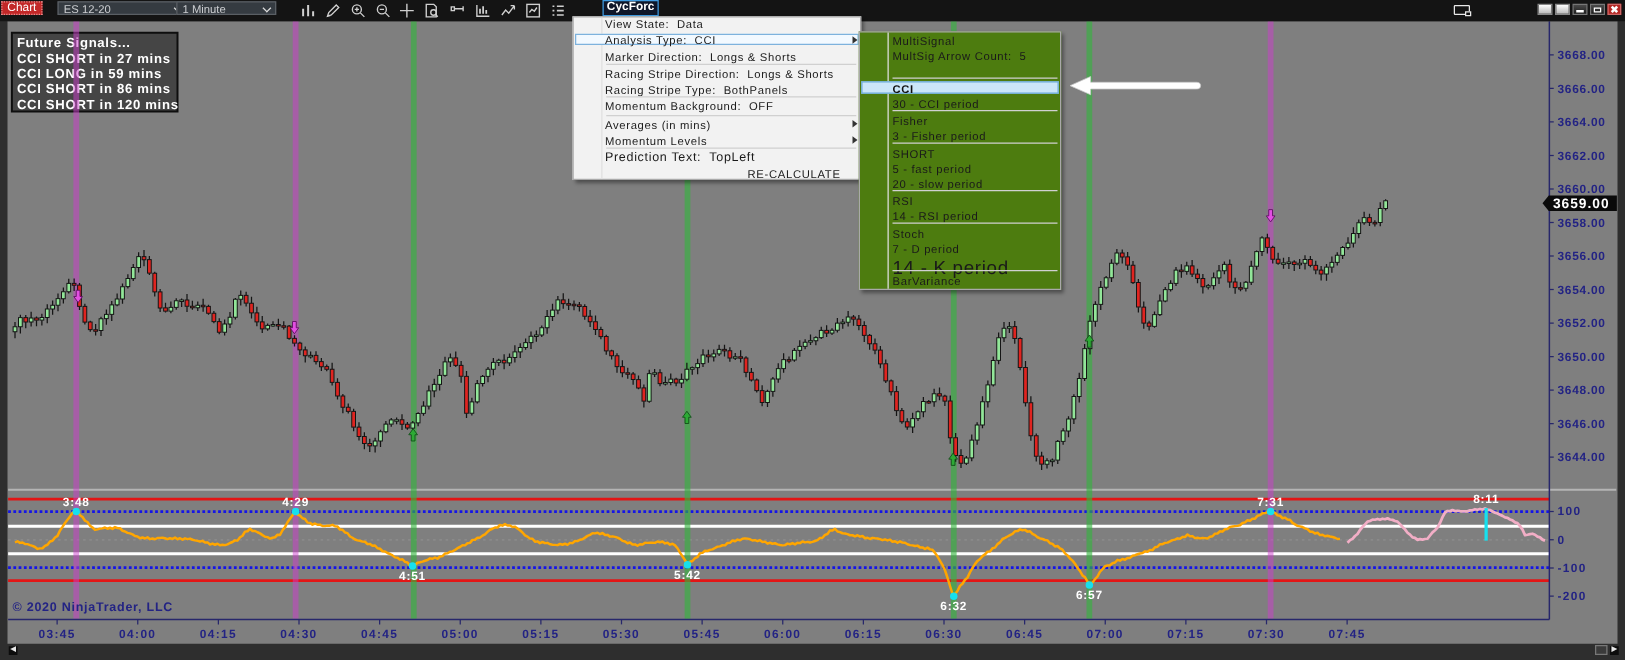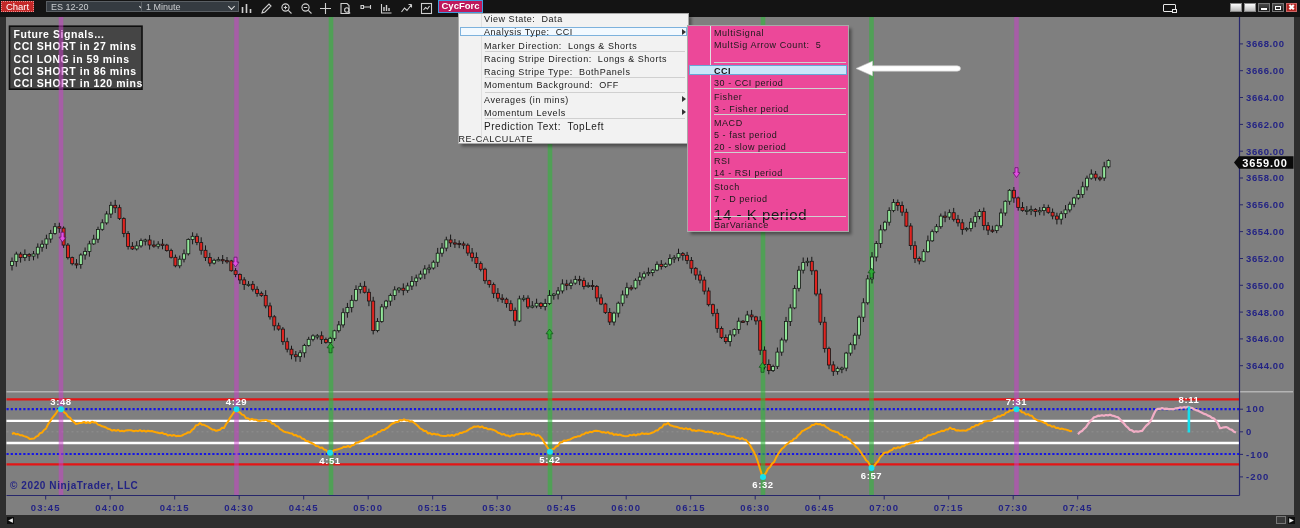--- a/index.html
+++ b/index.html
@@ -386,21 +386,21 @@
       <text x="1013.2" y="510.5" text-anchor="middle" font-size="9.5" font-weight="bold" letter-spacing="1.1" fill="#232384">07:30</text>
       <line x1="1077.7" y1="495.5" x2="1077.7" y2="499.5" stroke="#27276b" stroke-width="1"></line>
       <text x="1077.7" y="510.5" text-anchor="middle" font-size="9.5" font-weight="bold" letter-spacing="1.1" fill="#232384">07:45</text>
       <text x="10" y="488.5" font-size="10" font-weight="bold" letter-spacing="0.6" fill="#232384">© 2020 NinjaTrader, LLC</text>
       <path d="M1234 162.5 L1239 156.3 H1293.5 V168.8 H1239 Z" fill="#0a0a0a"></path>
       <text x="1265" y="166.5" text-anchor="middle" font-size="11" font-weight="bold" letter-spacing="0.8" fill="#fff">3659.00</text>
 </svg>
 <div id="tbar"></div>
 <div style="position:absolute;left:1px;top:1px;width:33px;height:11px;background:#c22828;border:1px dotted #e89090;color:#fff;font-size:9.5px;line-height:10px;text-align:center">Chart</div>
 <div class="dd" style="left:46px;width:104px">ES 12-20<span class="chev"></span></div>
-<div class="dd" style="left:141px;width:98px">1 Minute<span class="chev"></span></div>
+<div class="dd" style="left:141px;width:80px">1 Minute<span class="chev"></span></div>
 <svg style="position:absolute;left:240px;top:2px" width="13" height="13" viewBox="0 0 13 13" fill="none" stroke="#cfcfcf" stroke-width="1.1">
       <path d="M2.5 11V5 M6.5 11V2 M10.5 11V7" stroke-width="1.6"></path>
     </svg>
     <svg style="position:absolute;left:260px;top:2px" width="13" height="13" viewBox="0 0 13 13" fill="none" stroke="#cfcfcf" stroke-width="1.1">
       <path d="M2 11 L3 8 L9 2 L11 4 L5 10 Z M2 11 L4.5 10.2"></path>
     </svg>
     <svg style="position:absolute;left:280px;top:2px" width="13" height="13" viewBox="0 0 13 13" fill="none" stroke="#cfcfcf" stroke-width="1.1">
       <circle cx="5.5" cy="5.5" r="3.6"></circle>
       <path d="M8.3 8.3 L11.5 11.5 M3.8 5.5h3.4 M5.5 3.8v3.4"></path>
     </svg>
@@ -426,21 +426,21 @@
     <svg style="position:absolute;left:400px;top:2px" width="13" height="13" viewBox="0 0 13 13" fill="none" stroke="#cfcfcf" stroke-width="1.1">
       <path d="M1.5 10 L4.5 6 L7 8.5 L11.5 2.5 M11.5 2.5v3 M11.5 2.5h-3"></path>
     </svg>
     <svg style="position:absolute;left:420px;top:2px" width="13" height="13" viewBox="0 0 13 13" fill="none" stroke="#cfcfcf" stroke-width="1.1">
       <rect x="1.5" y="1.5" width="10" height="10"></rect>
       <path d="M3.5 8 L5.5 5.5 L7.5 7 L9.5 4"></path>
     </svg>
     <svg style="position:absolute;left:440px;top:2px" width="13" height="13" viewBox="0 0 13 13" fill="none" stroke="#cfcfcf" stroke-width="1.1">
       <path d="M2 3h1.5 M2 6.5h1.5 M2 10h1.5 M5.5 3H11 M5.5 6.5H11 M5.5 10H11" stroke-width="1.3"></path>
     </svg>
-<div style="position:absolute;left:438px;top:0px;width:45px;height:12.5px;background:#be185d;border:1.4px solid #3f9be0;color:#fff;font-size:9.5px;font-weight:bold;line-height:10px;text-align:center">CycForc</div>
+<div style="position:absolute;left:482px;top:0px;width:45px;height:12.5px;background:#0f172a;border:1.4px solid #3f9be0;color:#fff;font-size:9.5px;font-weight:bold;line-height:10px;text-align:center">CycForc</div>
 
 <div style="position:absolute;left:1163px;top:4px;width:13px;height:8px;border:1.2px solid #e8e8e8;border-radius:1px">
       <div style="position:absolute;right:-2px;bottom:-2px;width:5px;height:4px;background:#0f0f0f;border:1px solid #e8e8e8"></div>
     </div>
 <div style="position:absolute;left:1230px;top:3px;width:12px;height:9px;background:linear-gradient(#fdfdfd,#b9b9b9);border:1px solid #888"></div>
 <div style="position:absolute;left:1244px;top:3px;width:12px;height:9px;background:linear-gradient(#fdfdfd,#b9b9b9);border:1px solid #888"></div>
 <div style="position:absolute;left:1258px;top:3px;width:12px;height:9px;background:linear-gradient(#4a4a4a,#1c1c1c);border:1px solid #777">
       <div style="position:absolute;left:2px;bottom:1.5px;width:6px;height:2px;background:#fff"></div>
     </div>
 <div style="position:absolute;left:1272px;top:3px;width:12px;height:9px;background:linear-gradient(#4a4a4a,#1c1c1c);border:1px solid #777">
@@ -459,36 +459,36 @@
       <div style="position:absolute;left:25.5px;top:53.0px;font-size:9px;letter-spacing:0.55px;color:#1a1a1a;white-space:nowrap">Racing Stripe Type:&nbsp; BothPanels</div>
       <div style="position:absolute;left:26px;top:63.5px;width:200px;height:1px;background:#d0d0d0"></div>
       <div style="position:absolute;left:25.5px;top:66.8px;font-size:9px;letter-spacing:0.55px;color:#1a1a1a;white-space:nowrap">Momentum Background:&nbsp; OFF</div>
       <div style="position:absolute;left:26px;top:78.5px;width:200px;height:1px;background:#d0d0d0"></div>
       <div style="position:absolute;left:25.5px;top:81.0px;font-size:9px;letter-spacing:0.55px;color:#1a1a1a;white-space:nowrap">Averages (in mins)</div>
       <div style="position:absolute;left:223px;top:82.4px;width:0;height:0;border-left:4px solid #333;border-top:3.3px solid transparent;border-bottom:3.3px solid transparent"></div>
       <div style="position:absolute;left:25.5px;top:94.0px;font-size:9px;letter-spacing:0.55px;color:#1a1a1a;white-space:nowrap">Momentum Levels</div>
       <div style="position:absolute;left:223px;top:95.4px;width:0;height:0;border-left:4px solid #333;border-top:3.3px solid transparent;border-bottom:3.3px solid transparent"></div>
       <div style="position:absolute;left:26px;top:104.7px;width:200px;height:1px;background:#d0d0d0"></div>
       <div style="position:absolute;left:25.5px;top:107.2px;font-size:10px;letter-spacing:0.55px;color:#1a1a1a;white-space:nowrap">Prediction Text:&nbsp; TopLeft</div>
-      <div style="position:absolute;left:0;top:120.1px;width:214px;text-align:left;font-size:9px;letter-spacing:0.55px;color:#1a1a1a;white-space:nowrap">RE-CALCULATE</div>
+      <div style="position:absolute;left:0;top:120.1px;width:214px;text-align:right;font-size:9px;letter-spacing:0.55px;color:#1a1a1a;white-space:nowrap">RE-CALCULATE</div>
     </div>
-    <div style="position:absolute;left:686.5px;top:25.2px;width:162.5px;height:206.5px;background:#ec4899;border:1px solid #a9a9a9;box-shadow:2.5px 2.5px 3px rgba(0,0,0,0.4)">
+    <div style="position:absolute;left:686.5px;top:25.2px;width:162.5px;height:206.5px;background:#4d7c0f;border:1px solid #a9a9a9;box-shadow:2.5px 2.5px 3px rgba(0,0,0,0.4)">
       <div style="position:absolute;left:22px;top:0;width:1px;height:100%;background:#e0e0e0"></div>
       <div style="position:absolute;left:26.5px;top:1.5px;font-size:9px;letter-spacing:0.55px;color:#1a1a1a;white-space:nowrap">MultiSignal</div>
       <div style="position:absolute;left:26.5px;top:13.4px;font-size:9px;letter-spacing:0.55px;color:#1a1a1a;white-space:nowrap">MultSig Arrow Count:&nbsp; 5</div>
       <div style="position:absolute;left:26.5px;top:39px;font-size:9px;letter-spacing:0.55px;color:#1a1a1a;white-space:nowrap">MultSig BarVariance:&nbsp; 2</div>
       <div style="position:absolute;left:26px;top:35.5px;width:132px;height:1px;background:#d0d0d0"></div>
       <div style="position:absolute;left:1px;top:38.9px;width:158.5px;height:9.6px;background:#cbe6f9;border:1px solid #66a8d8"></div>
       <div style="position:absolute;left:26.5px;top:39.9px;font-size:9px;letter-spacing:0.55px;font-weight:bold;color:#111;white-space:nowrap">CCI</div>
       <div style="position:absolute;left:26.5px;top:51.7px;font-size:9px;letter-spacing:0.55px;color:#1a1a1a;white-space:nowrap">30 - CCI period</div>
       <div style="position:absolute;left:26px;top:62.3px;width:132px;height:1px;background:#d0d0d0"></div>
       <div style="position:absolute;left:26.5px;top:65.8px;font-size:9px;letter-spacing:0.55px;color:#1a1a1a;white-space:nowrap">Fisher</div>
       <div style="position:absolute;left:26.5px;top:77.7px;font-size:9px;letter-spacing:0.55px;color:#1a1a1a;white-space:nowrap">3 - Fisher period</div>
       <div style="position:absolute;left:26px;top:88.1px;width:132px;height:1px;background:#d0d0d0"></div>
-      <div style="position:absolute;left:26.5px;top:91.8px;font-size:9px;letter-spacing:0.55px;color:#1a1a1a;white-space:nowrap">MACD</div>
+      <div style="position:absolute;left:26.5px;top:91.8px;font-size:9px;letter-spacing:0.55px;color:#1a1a1a;white-space:nowrap">SHORT</div>
       <div style="position:absolute;left:26.5px;top:103.7px;font-size:9px;letter-spacing:0.55px;color:#1a1a1a;white-space:nowrap">5 - fast period</div>
       <div style="position:absolute;left:26.5px;top:115.6px;font-size:9px;letter-spacing:0.55px;color:#1a1a1a;white-space:nowrap">20 - slow period</div>
       <div style="position:absolute;left:26px;top:126.1px;width:132px;height:1px;background:#d0d0d0"></div>
       <div style="position:absolute;left:26.5px;top:129.9px;font-size:9px;letter-spacing:0.55px;color:#1a1a1a;white-space:nowrap">RSI</div>
       <div style="position:absolute;left:26.5px;top:141.8px;font-size:9px;letter-spacing:0.55px;color:#1a1a1a;white-space:nowrap">14 - RSI period</div>
       <div style="position:absolute;left:26px;top:152.3px;width:132px;height:1px;background:#d0d0d0"></div>
       <div style="position:absolute;left:26.5px;top:156.0px;font-size:9px;letter-spacing:0.55px;color:#1a1a1a;white-space:nowrap">Stoch</div>
       <div style="position:absolute;left:26.5px;top:167.9px;font-size:9px;letter-spacing:0.55px;color:#1a1a1a;white-space:nowrap">7 - D period</div>
       <div style="position:absolute;left:26.5px;top:179.8px;font-size:15px;letter-spacing:0.55px;color:#1a1a1a;white-space:nowrap">14 - K period</div>
       <div style="position:absolute;left:26px;top:190.2px;width:132px;height:1px;background:#d0d0d0"></div>

